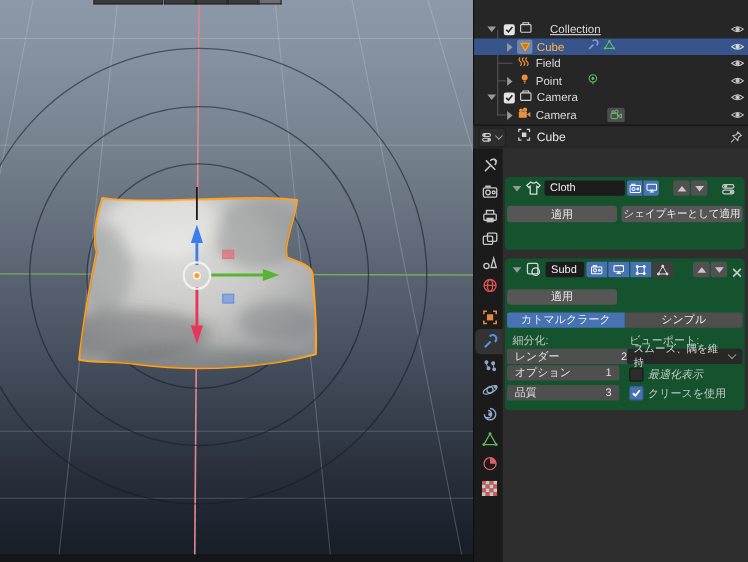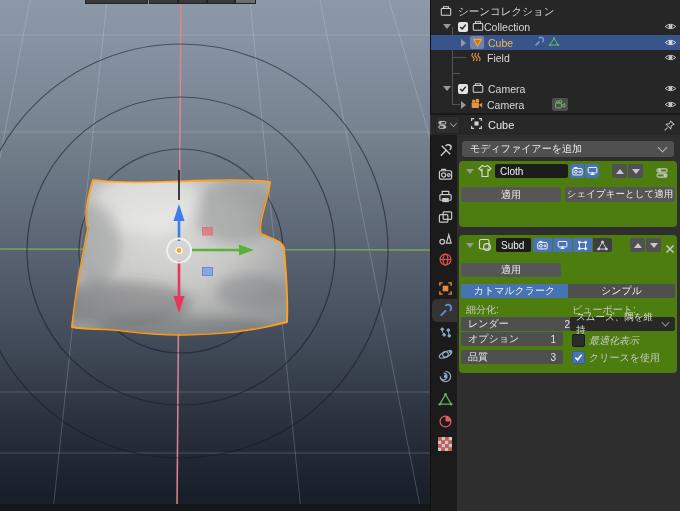--- a/index.html
+++ b/index.html
@@ -23,21 +23,21 @@
   .caret-r{width:0;height:0;border-top:4px solid transparent;border-bottom:4px solid transparent;border-left:5px solid #999;}
   .chkbox{width:10px;height:10px;background:#e4e4e4;border-radius:2px;display:flex;align-items:center;justify-content:center;}
   .treeline{position:absolute;background:#555;}
   #splitter{left:430px;top:113px;width:250px;height:2px;background:#191919;}
   
   #props-header{left:431px;top:115px;width:249px;height:20px;background:#282828;display:flex;align-items:center;}
   #tabstrip{left:430px;top:135px;width:27px;height:376px;background:#1b1b1b;border-left:1px solid #101010;}
   .tab{position:absolute;left:5px;width:18px;height:18px;display:flex;align-items:center;justify-content:center;}
   #tab-active-bg{position:absolute;left:1px;top:164px;width:26px;height:23px;background:#333333;border-radius:5px 0 0 5px;}
   #props-main{left:457px;top:135px;width:223px;height:376px;background:#2e2e2e;}
-  .panel{position:absolute;background:#4d7c0f;border-radius:4px;}
+  .panel{position:absolute;background:#14532d;border-radius:4px;}
   .btn{position:absolute;background:#565656;border-radius:3px;display:flex;align-items:center;justify-content:center;
        font-size:10px;color:#ececec;cursor:default;}
   .namefield{position:absolute;background:#1c1c1c;border-radius:2px;font-size:10px;color:#f0f0f0;
        display:flex;align-items:center;padding-left:5px;}
   .toggle{position:absolute;width:14px;height:14px;background:#4772b3;display:flex;align-items:center;justify-content:center;}
   .toggle.off{background:#3f3f3f;}
   .updown{position:absolute;width:15px;height:14px;background:#515151;border-radius:2px;display:flex;align-items:center;justify-content:center;}
   .tri-up{width:0;height:0;border-left:4px solid transparent;border-right:4px solid transparent;border-bottom:5px solid #c9c9c9;}
   .tri-dn{width:0;height:0;border-left:4px solid transparent;border-right:4px solid transparent;border-top:5px solid #c9c9c9;}
   .slider-row{position:absolute;background:#4f4f4f;border-radius:2px;height:14px;font-size:10px;color:#e3e3e3;
@@ -133,42 +133,34 @@
 </div>
 
 <div id="outliner" class="abs">
 
   <div class="treeline" style="left:21px;top:27px;width:1px;height:78px;"></div>
   <div class="treeline" style="left:21px;top:42px;width:8px;height:1px;"></div>
   <div class="treeline" style="left:21px;top:57px;width:14px;height:1px;"></div>
   <div class="treeline" style="left:21px;top:73px;width:8px;height:1px;"></div>
   <div class="treeline" style="left:21px;top:104px;width:8px;height:1px;"></div>
 
-  <div class="ol-row" style="top:4px;">
-    <span style="margin-left:9px;">
-      <svg width="12" height="12" viewBox="0 0 14 14" fill="none" stroke="#d5d5d5" stroke-width="1.2">
-          <rect x="1.5" y="4" width="11" height="8" rx="1"></rect>
-          <path d="M4 4 V2 H10 V4"></path>
-        </svg></span>
-    <span class="lbl" style="margin-left:6px;">シーンコレクション</span>
-  </div>
 
   <div class="ol-row" style="top:19px;">
     <span class="caret-d" style="margin-left:12px;"></span>
     <span class="chkbox" style="margin-left:7px;">
       <svg width="8" height="8" viewBox="0 0 10 10">
           <path d="M1.5 5 L4 7.5 L8.5 2" stroke="#222" stroke-width="1.8" fill="none"></path>
         </svg>
       </span>
     <span style="margin-left:4px;">
       <svg width="12" height="12" viewBox="0 0 14 14" fill="none" stroke="#d5d5d5" stroke-width="1.2">
           <rect x="1.5" y="4" width="11" height="8" rx="1"></rect>
           <path d="M4 4 V2 H10 V4"></path>
         </svg></span>
-    <span class="lbl" style="margin-left:0;">Collection</span>
+    <span class="lbl" style="margin-left:16px;text-decoration:underline;">Collection</span>
     <span class="eye">
       <svg width="13" height="13" viewBox="0 0 16 16">
           <path d="M1.5 8 Q8 2.5 14.5 8 Q8 13.5 1.5 8 Z" fill="none" stroke="#c5c5c5" stroke-width="1.2"></path>
           <circle cx="8" cy="8" r="2.4" fill="#c5c5c5"></circle>
         </svg></span>
   </div>
 
   <div class="ol-row sel" style="top:35px;">
     <span class="caret-r" style="margin-left:30px;"></span>
     <span style="margin-left:4px;width:14px;height:13px;background:rgba(255,255,255,0.28);border-radius:2px;display:flex;align-items:center;justify-content:center;">
@@ -204,20 +196,40 @@
           <path d="M12 13 q3-2.5 0-5 q-3-2.5 0-5"></path>
         </svg></span>
     <span class="lbl" style="margin-left:5px;">Field</span>
     <span class="eye">
       <svg width="13" height="13" viewBox="0 0 16 16">
           <path d="M1.5 8 Q8 2.5 14.5 8 Q8 13.5 1.5 8 Z" fill="none" stroke="#c5c5c5" stroke-width="1.2"></path>
           <circle cx="8" cy="8" r="2.4" fill="#c5c5c5"></circle>
         </svg></span>
   </div>
 
+  <div class="ol-row" style="top:66px;">
+    <span class="caret-r" style="margin-left:30px;"></span>
+    <span style="margin-left:5px;">
+      <svg width="12" height="12" viewBox="0 0 16 16">
+          <circle cx="8" cy="6" r="3.6" fill="#e8903c"></circle>
+          <path d="M6.5 10.5 h3 M7 12.5 h2" stroke="#e8903c" stroke-width="1.3"></path>
+        </svg></span>
+    <span class="lbl" style="margin-left:4px;">Point</span>
+    <span style="margin-left:22px;">
+      <svg width="12" height="12" viewBox="0 0 16 16" fill="none" stroke="#5fbf5f" stroke-width="1.3">
+          <circle cx="8" cy="7" r="4.5"></circle>
+          <circle cx="8" cy="7" r="1.2" fill="#5fbf5f"></circle>
+          <path d="M8 11.5 V14"></path>
+        </svg></span>
+    <span class="eye">
+      <svg width="13" height="13" viewBox="0 0 16 16">
+          <path d="M1.5 8 Q8 2.5 14.5 8 Q8 13.5 1.5 8 Z" fill="none" stroke="#c5c5c5" stroke-width="1.2"></path>
+          <circle cx="8" cy="8" r="2.4" fill="#c5c5c5"></circle>
+        </svg></span>
+  </div>
 
   <div class="ol-row" style="top:81px;">
     <span class="caret-d" style="margin-left:12px;"></span>
     <span class="chkbox" style="margin-left:7px;">
       <svg width="8" height="8" viewBox="0 0 10 10">
           <path d="M1.5 5 L4 7.5 L8.5 2" stroke="#222" stroke-width="1.8" fill="none"></path>
         </svg>
       </span>
     <span style="margin-left:4px;">
       <svg width="12" height="12" viewBox="0 0 14 14" fill="none" stroke="#d5d5d5" stroke-width="1.2">
@@ -392,24 +404,20 @@
         <rect x="3" y="6" width="3" height="3" fill="#c9c9c9"></rect>
         <rect x="9" y="6" width="3" height="3" fill="#c9c9c9"></rect>
         <rect x="0" y="9" width="3" height="3" fill="#c9c9c9"></rect>
         <rect x="6" y="9" width="3" height="3" fill="#c9c9c9"></rect>
       </svg>
     </div>
 </div>
 
 <div id="props-main" class="abs">
 
-  <div class="btn" style="left:5px;top:6px;width:212px;height:16px;background:#505050;justify-content:flex-start;padding-left:8px;box-sizing:border-box;">
-    <span>モディファイアーを追加</span>
-    <span class="chev" style="position:absolute;right:8px;"></span>
-  </div>
 
   <div class="panel" style="left:2px;top:26px;width:218px;height:66px;">
     <span class="caret-d" style="position:absolute;left:7px;top:8px;"></span>
     <span style="position:absolute;left:19px;top:3px;">
       <svg width="14" height="14" viewBox="0 0 14 14" fill="none" stroke="#d8d8d8" stroke-width="1.2">
           <path d="M4.5 1.5 L1 4.5 L2.8 6.5 L4 5.5 V12.5 H10 V5.5 L11.2 6.5 L13 4.5 L9.5 1.5 Q7 3.5 4.5 1.5 Z"></path>
         </svg></span>
     <span class="namefield" style="left:36px;top:3px;width:68px;height:14px;">Cloth</span>
     <span class="toggle" style="left:111px;top:3px;border-radius:2px 0 0 2px;">
       <svg width="11" height="10" viewBox="0 0 14 12" fill="none" stroke="#fff" stroke-width="1.2">

